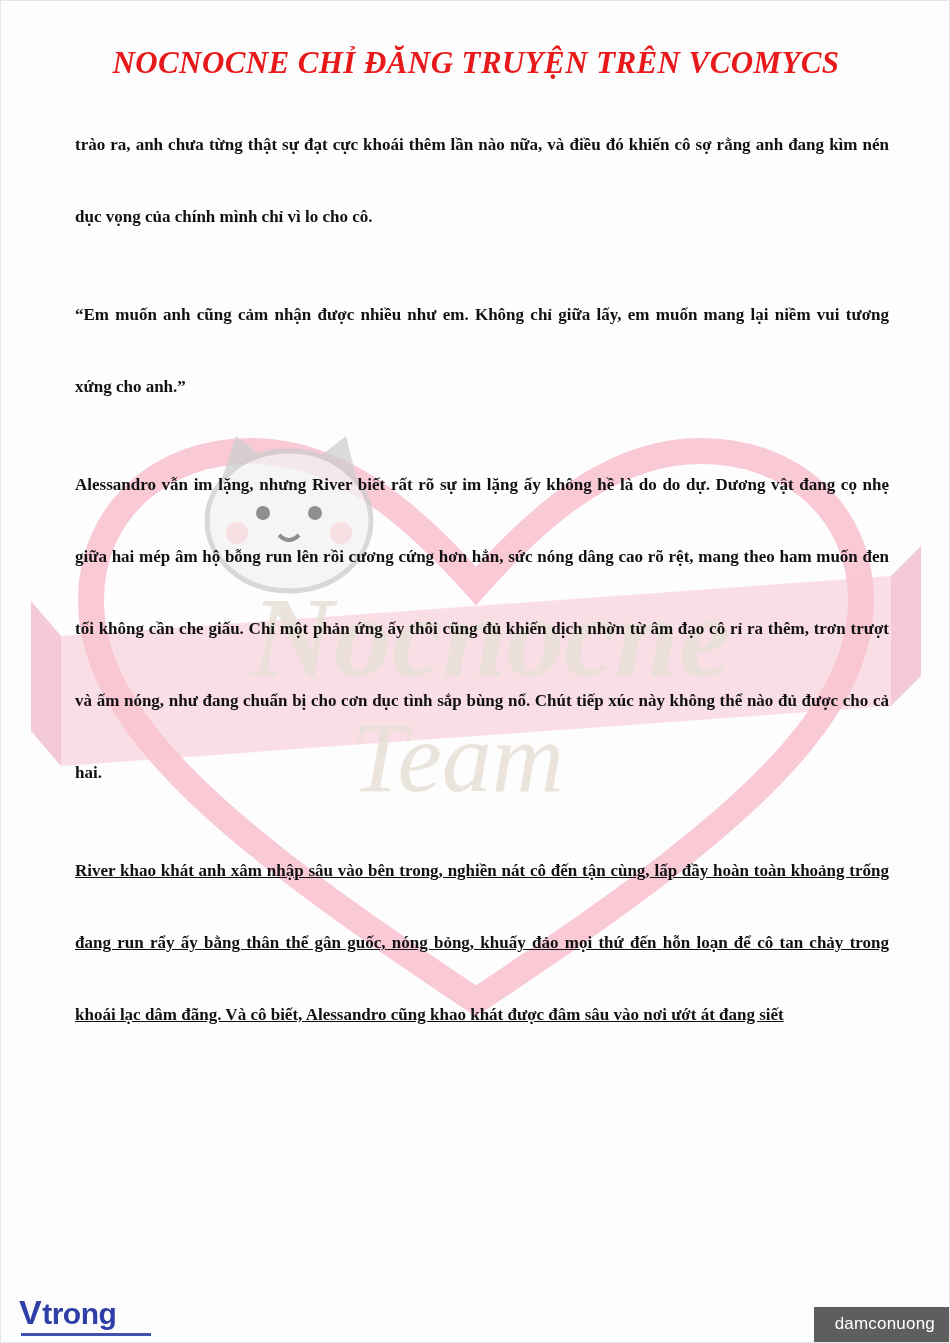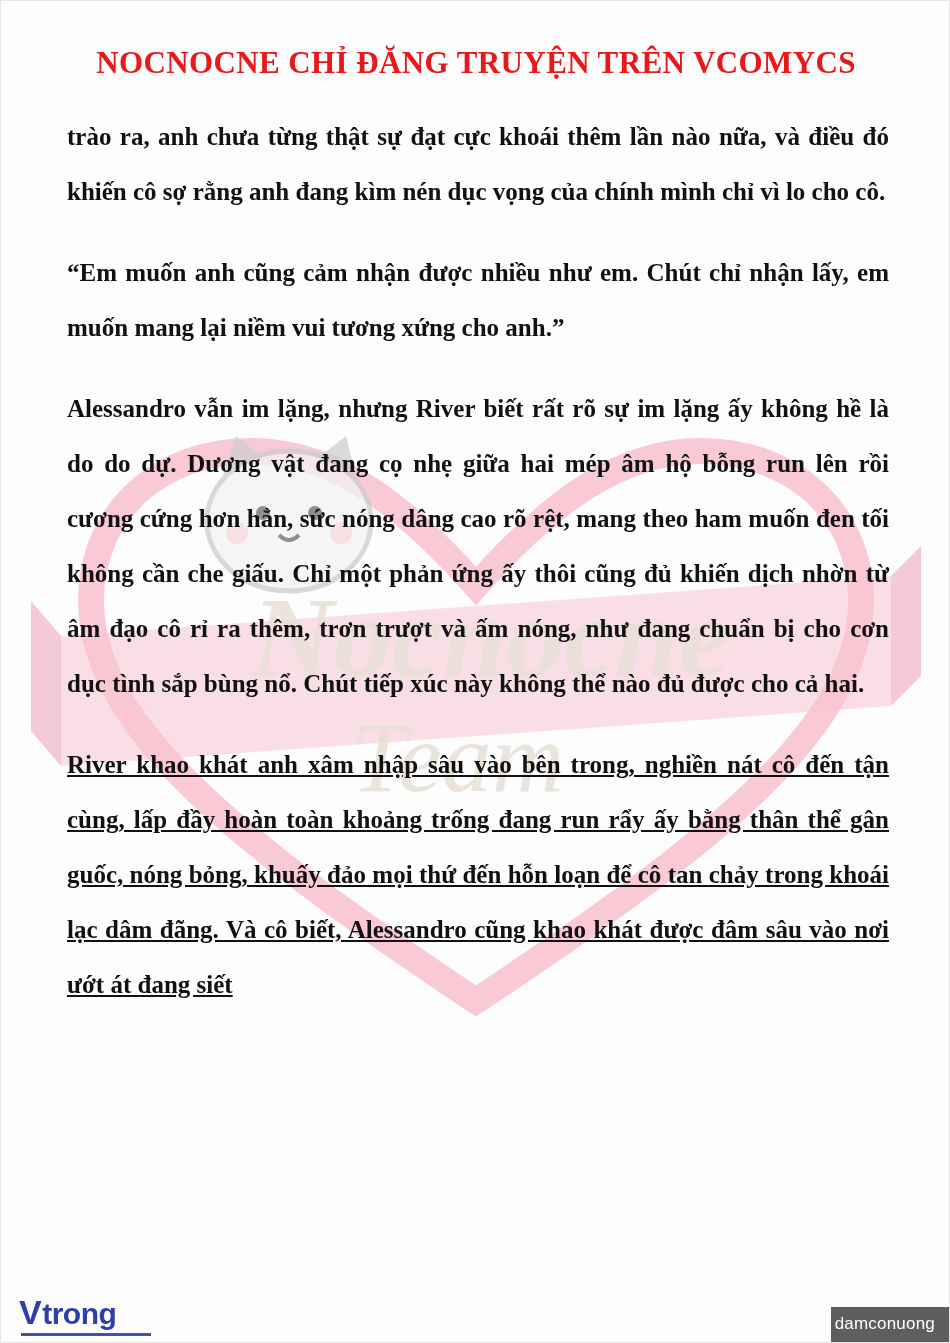--- a/index.html
+++ b/index.html
@@ -45,39 +45,40 @@
     z-index: 3;
   }
   .header-title {
     display: inline-block;
     font-family: "Liberation Serif", serif;
     font-weight: bold;
     font-size: 31px;
     letter-spacing: 0.4px;
     color: #e8191b;
     white-space: nowrap;
+    font-style: italic;
   }
 
   
   .content {
     position: absolute;
     top: 108px;
     left: 66px;
     width: 822px;
     z-index: 2;
   }
   .para {
     font-family: "Liberation Serif", serif;
     font-weight: bold;
-    font-size: 25px;
-    line-height: 55px;
+    font-size: 17px;
+    line-height: 72px;
     color: #111111;
     text-align: justify;
     text-justify: inter-word;
-    margin: 0 0 26px 0;
+    margin: 0 0 26px 8px;
   }
   .para:last-child { margin-bottom: 0; }
   .para.last-line-left { text-align: justify; text-decoration: underline; }
 
   
   .footer {
     position: absolute;
     bottom: 0;
     left: 0;
     width: 950px;
@@ -111,21 +112,21 @@
     opacity: 0.9;
   }
   .footer-right {
     position: absolute;
     right: 0;
     bottom: 0;
     background: #5e5e5e;
     color: #ffffff;
     font-family: "Liberation Sans", sans-serif;
     font-size: 17px;
-    padding: 7px 16px 8px 4px;
+    padding: 7px 16px 8px 21px;
     letter-spacing: 0.2px;
   }
 </style>
 </head>
 <body>
 
 <div class="page">
 
   <div class="watermark">
     <svg class="wm-svg" viewBox="0 0 950 620" preserveAspectRatio="none">
@@ -151,21 +152,21 @@
       <text class="wm-text" x="350" y="390" font-size="100" font-style="italic">Team</text>
     </svg>
   </div>
 
   <div class="header-banner">
     <div class="header-title">NOCNOCNE CHỈ ĐĂNG TRUYỆN TRÊN VCOMYCS</div>
   </div>
 
   <div class="content">
     <p class="para">trào ra, anh chưa từng thật sự đạt cực khoái thêm lần nào nữa, và điều đó khiến cô sợ rằng anh đang kìm nén dục vọng của chính mình chỉ vì lo cho cô.</p>
-    <p class="para">“Em muốn anh cũng cảm nhận được nhiều như em. Chút chỉ nhận lấy, em muốn mang lại niềm vui tương xứng cho anh.”</p>
+    <p class="para">“Em muốn anh cũng cảm nhận được nhiều như em. Không chỉ giữa lấy, em muốn mang lại niềm vui tương xứng cho anh.”</p>
     <p class="para">Alessandro vẫn im lặng, nhưng River biết rất rõ sự im lặng ấy không hề là do do dự. Dương vật đang cọ nhẹ giữa hai mép âm hộ bỗng run lên rồi cương cứng hơn hẳn, sức nóng dâng cao rõ rệt, mang theo ham muốn đen tối không cần che giấu. Chỉ một phản ứng ấy thôi cũng đủ khiến dịch nhờn từ âm đạo cô rỉ ra thêm, trơn trượt và ấm nóng, như đang chuẩn bị cho cơn dục tình sắp bùng nổ. Chút tiếp xúc này không thể nào đủ được cho cả hai.</p>
     <p class="para last-line-left">River khao khát anh xâm nhập sâu vào bên trong, nghiền nát cô đến tận cùng, lấp đầy hoàn toàn khoảng trống đang run rẩy ấy bằng thân thể gân guốc, nóng bỏng, khuấy đảo mọi thứ đến hỗn loạn để cô tan chảy trong khoái lạc dâm đãng. Và cô biết, Alessandro cũng khao khát được đâm sâu vào nơi ướt át đang siết</p>
   </div>
 
   <div class="footer">
     <div class="footer-left">
       <span class="v-mark">V</span>
       <span>trong</span>
       <span class="v-under"></span>
     </div>

